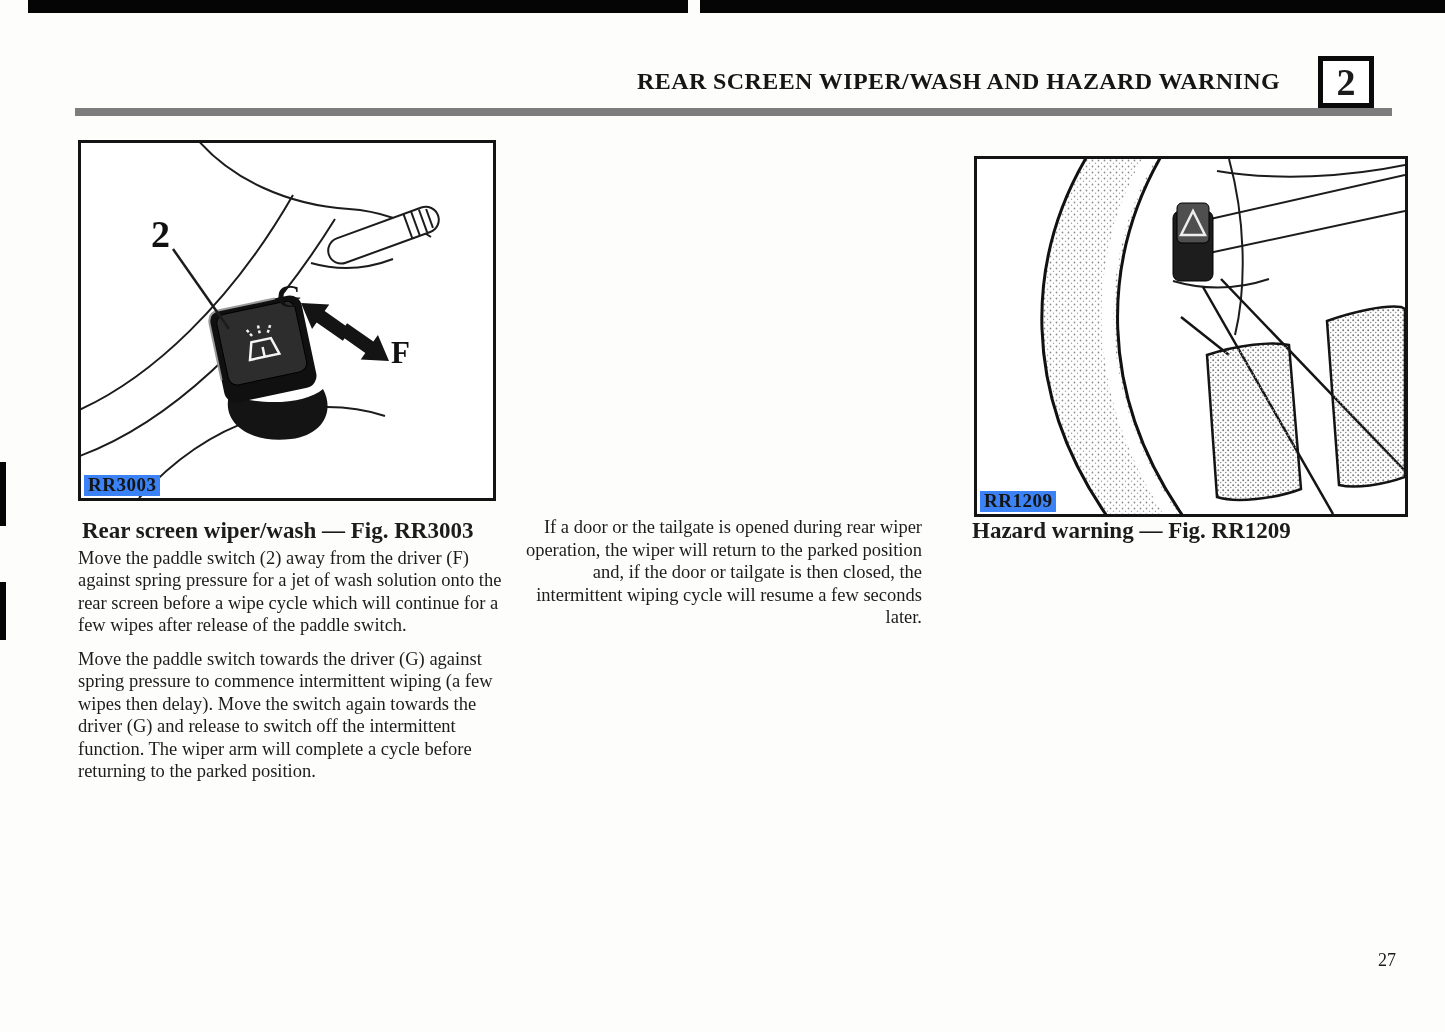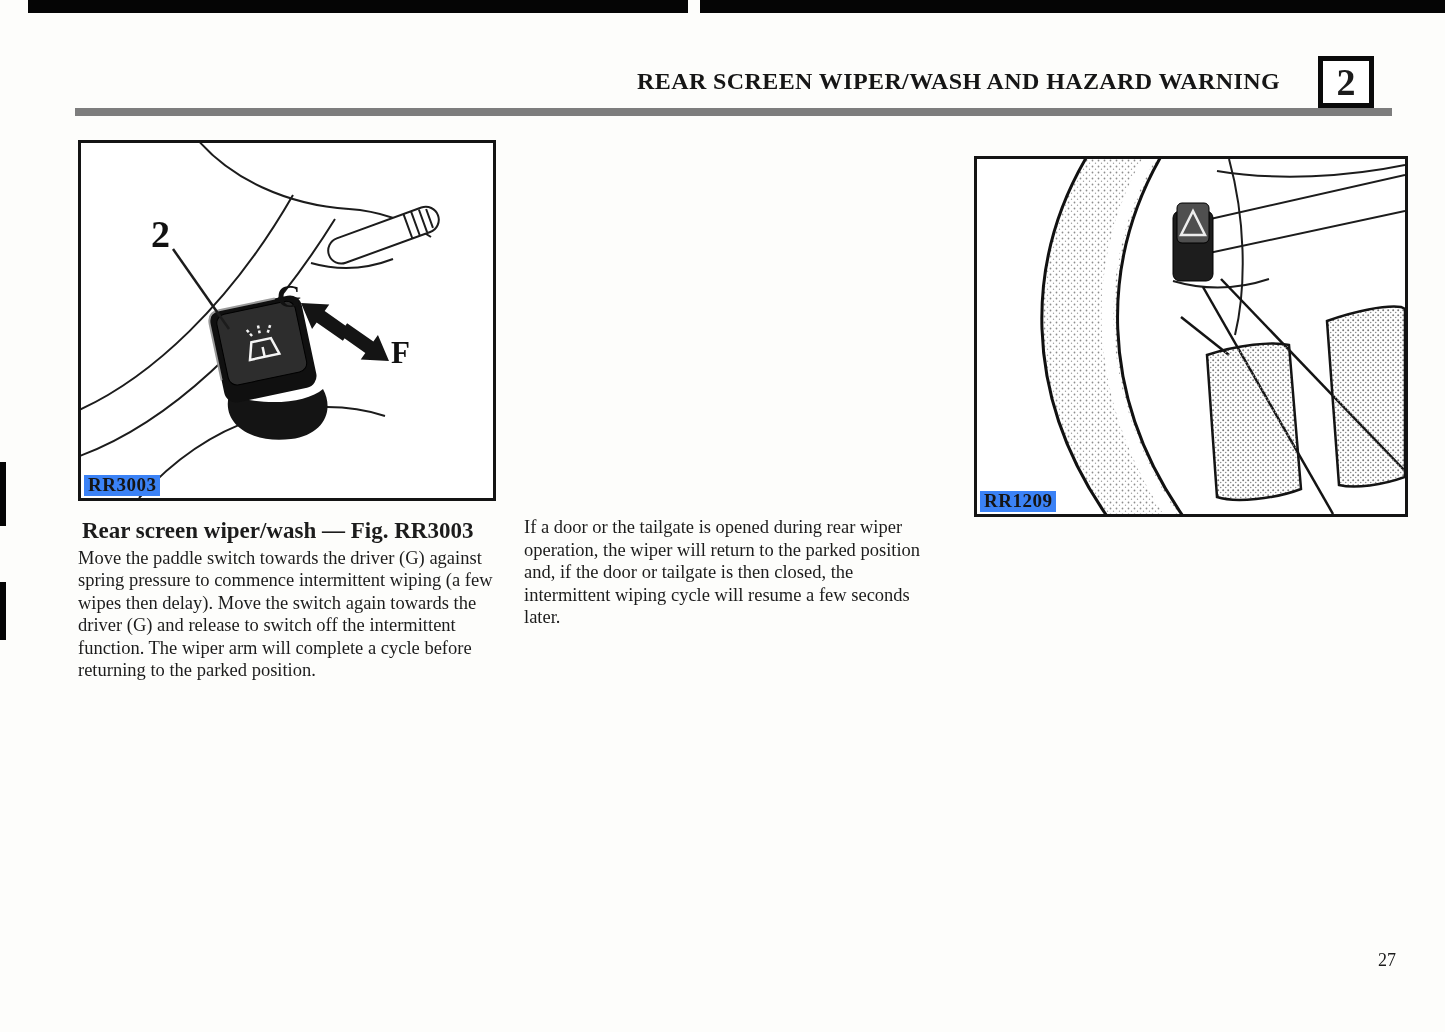--- a/index.html
+++ b/index.html
@@ -47,21 +47,21 @@
     position:absolute;left:3px;bottom:2px;
     font-family:Liberation Serif, serif;
     font-size:19px;font-weight:bold;letter-spacing:0.5px;
     background:#3b82f6;padding:0 4px;line-height:1.1;color:#151515;text-align:right;
   }
   svg text{font-family:"Liberation Serif", serif;font-weight:bold;fill:#111;}
 
   
   .col{position:absolute;top:516px;width:424px;font-size:18.5px;line-height:22.5px;color:#1c1c1c;}
   .col1{left:78px;}
-  .col2{left:524px;width:418px;}
+  .col2{left:504px;width:418px;text-align:right;}
   .col3{left:968px;}
   .col h2{font-size:23px;line-height:22.5px;margin:4px;font-weight:bold;}
   .col h2.second{margin-top:14px;}
   .col p{margin:0 0 11px 0;}
 
   .page-number{position:absolute;left:1378px;top:950px;font-size:18px;}
 </style>
 </head>
 <body>
 
@@ -161,24 +161,26 @@
         <rect x="2" y="10" width="40" height="70" rx="7" fill="#1d1d1d" stroke="#000"></rect>
         <rect x="6" y="2" width="32" height="40" rx="5" fill="#4f4f4f" stroke="#000"></rect>
         <path d="M 22,10 L 10,34 L 34,34 Z" fill="none" stroke="#ededed" stroke-width="2.5"></path>
       </g>
     </svg>
     <figcaption class="fig-code">RR1209</figcaption>
   </figure>
 
   <div class="col col1">
     <h2>Rear screen wiper/wash — Fig. RR3003</h2>
+    <p>Move the paddle switch (2) away from the driver (F) against spring pressure for a jet of wash solution onto the rear screen before a wipe cycle which will continue for a few wipes after release of the paddle switch.</p>
     <p>Move the paddle switch towards the driver (G) against spring pressure to commence intermittent wiping (a few wipes then delay). Move the switch again towards the driver (G) and release to switch off the intermittent function. The wiper arm will complete a cycle before returning to the parked position.</p>
   </div>
 
   <div class="col col2">
     <p>If a door or the tailgate is opened during rear wiper operation, the wiper will return to the parked position and, if the door or tailgate is then closed, the intermittent wiping cycle will resume a few seconds later.</p>
   </div>
 
   <div class="col col3">
+    <h2>Hazard warning — Fig. RR1209</h2>
   </div>
 
   <div class="page-number">27</div>
 </div>
 
 </body></html>

